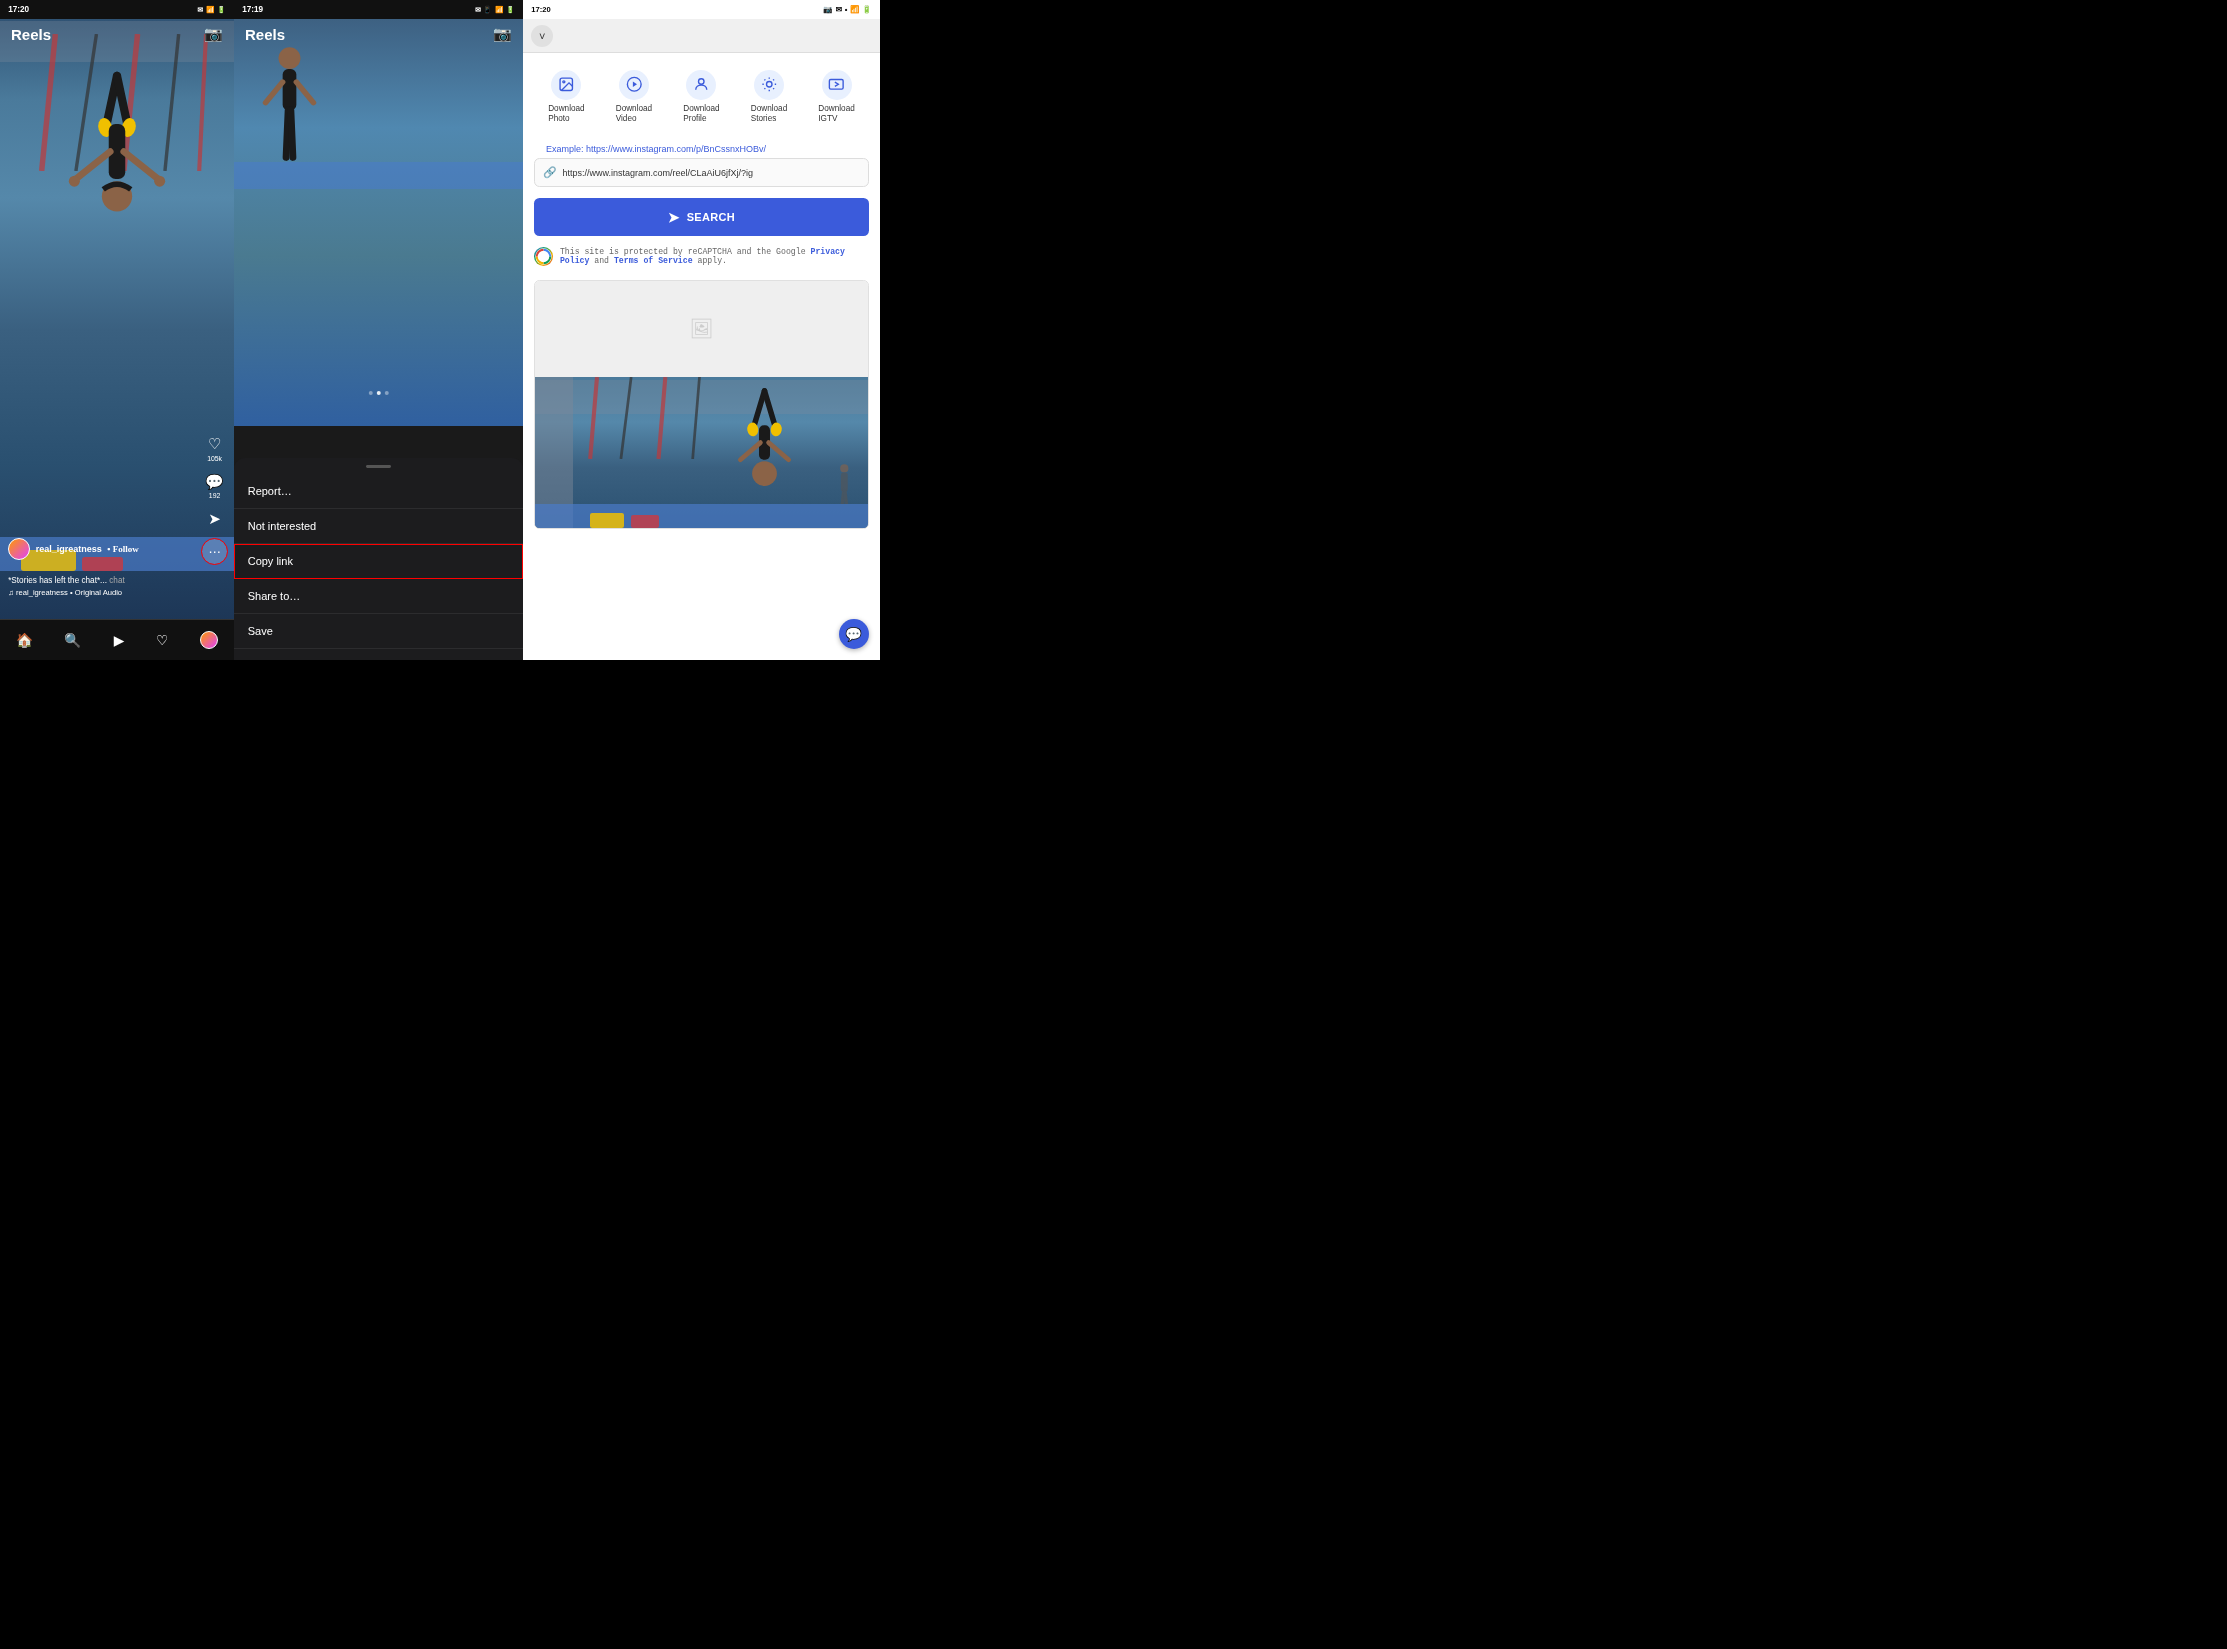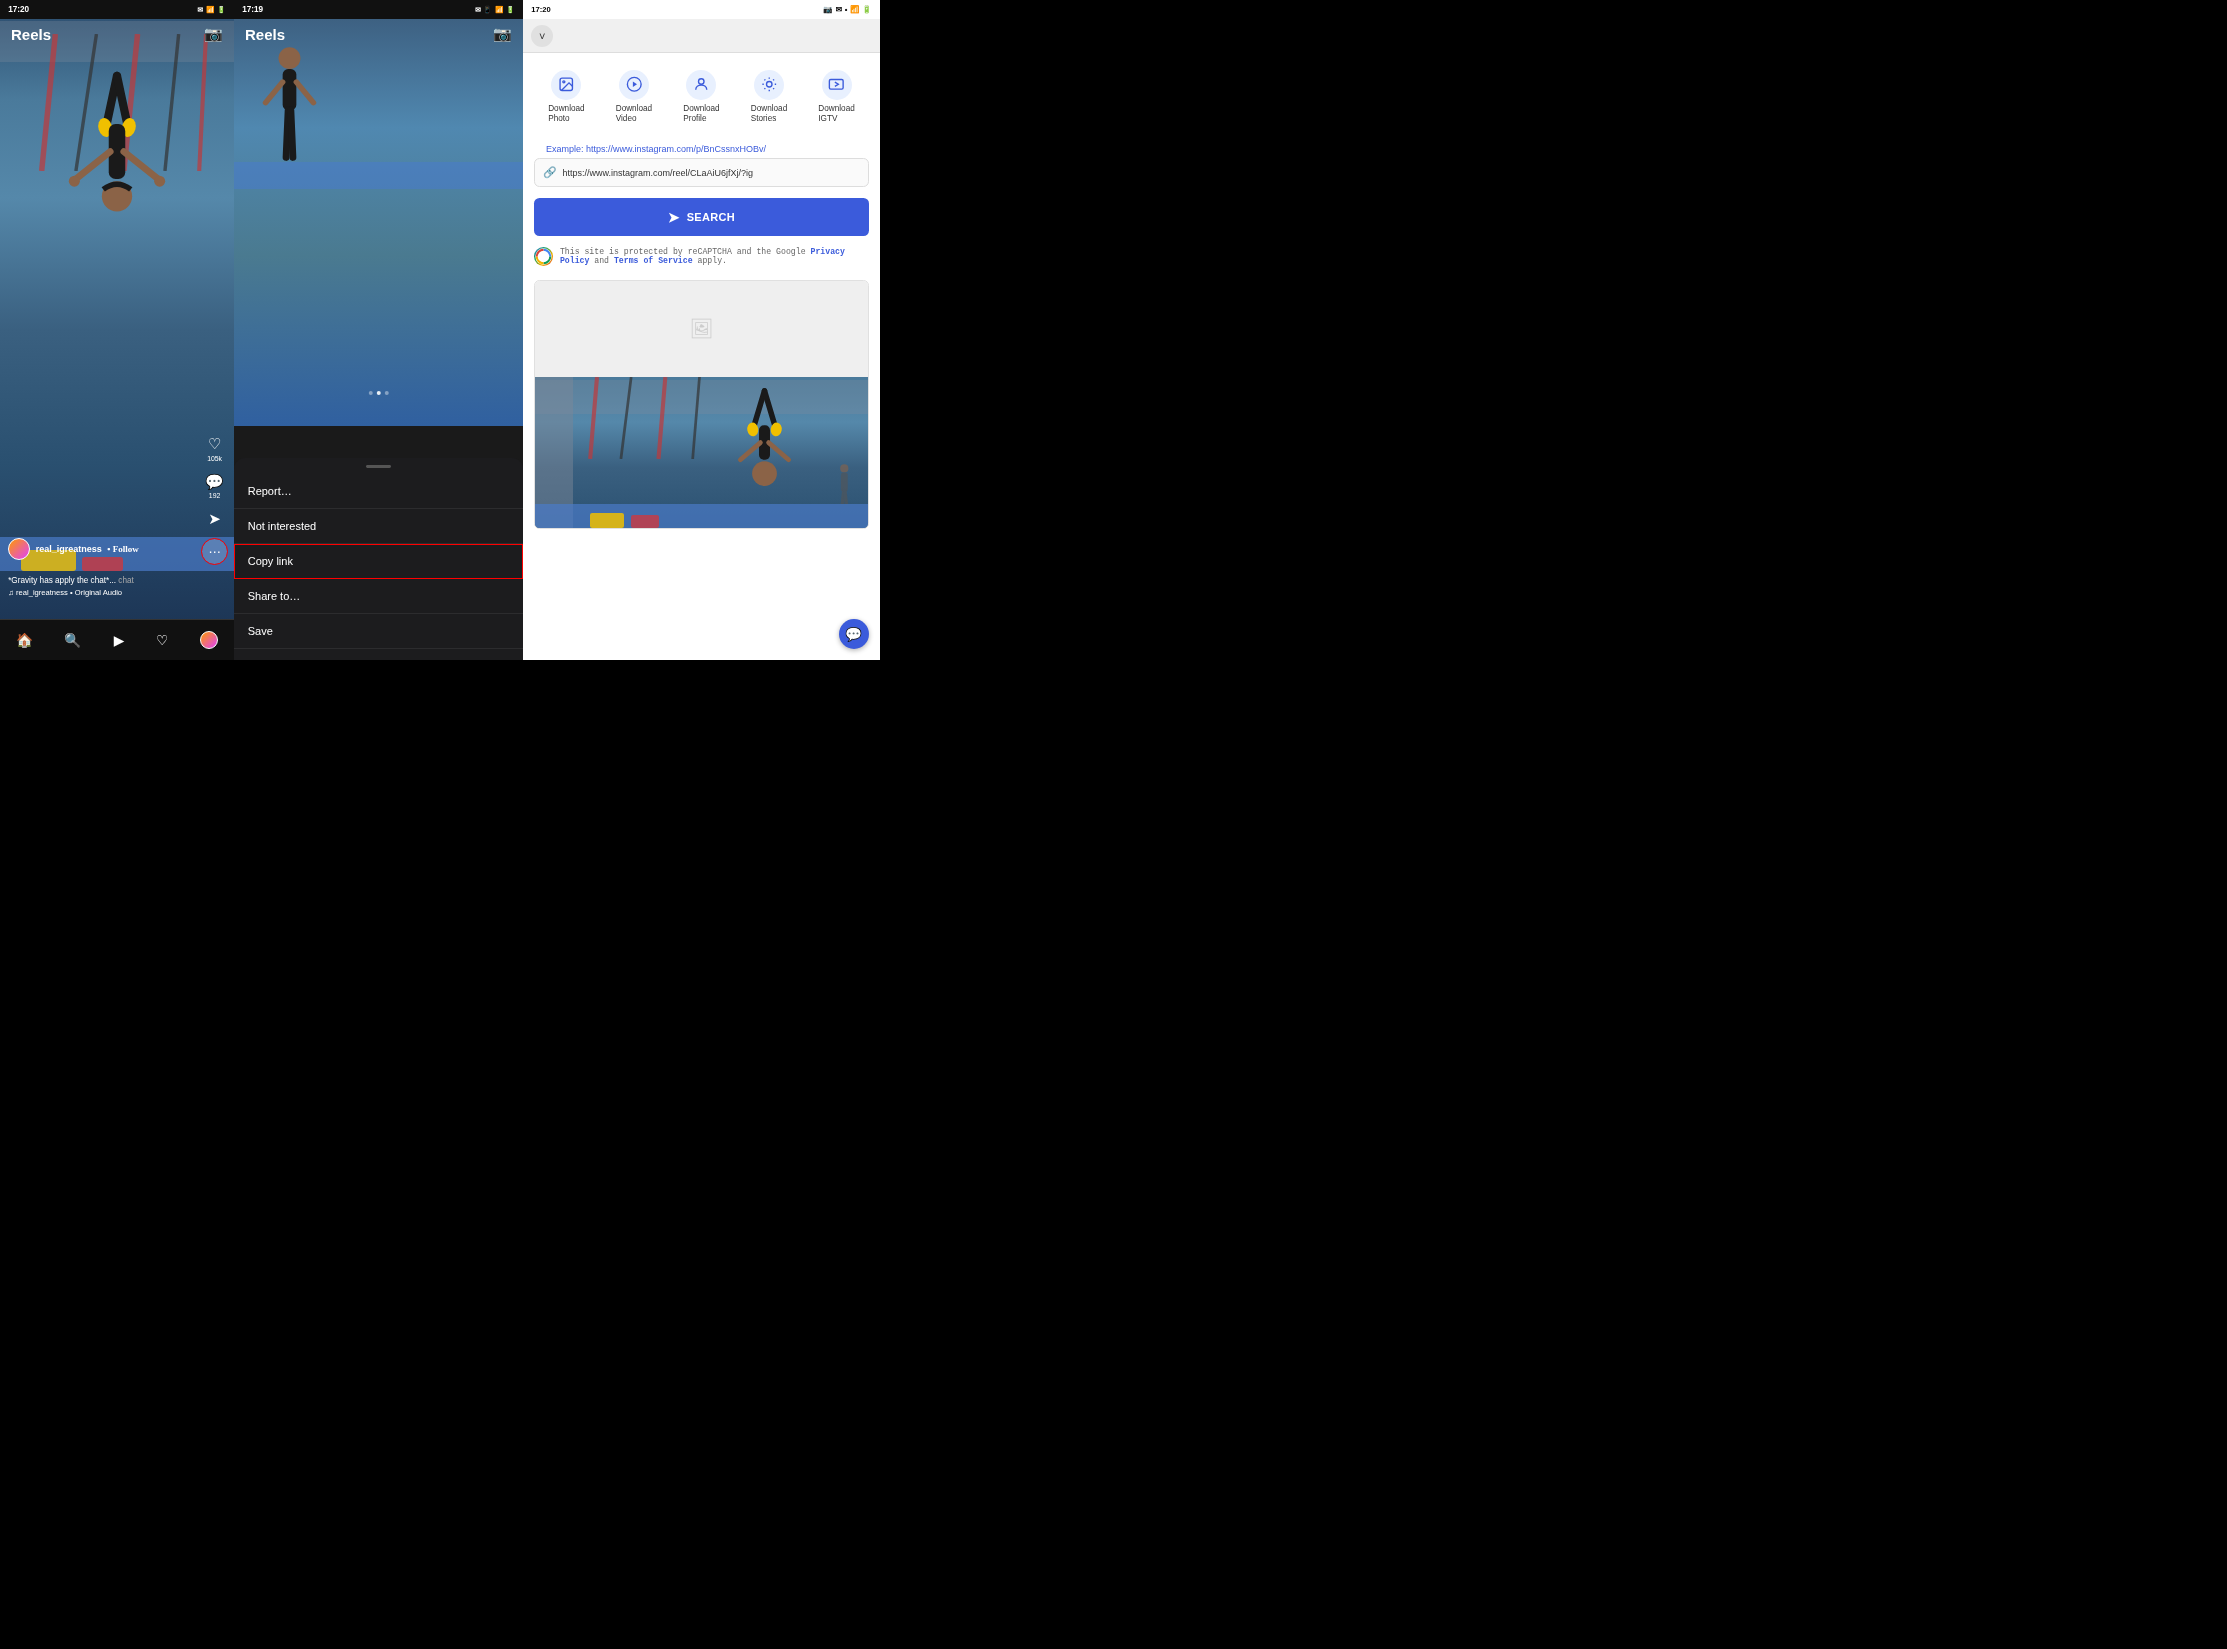--- a/index.html
+++ b/index.html
@@ -545,21 +545,21 @@
     <span class="camera-icon-btn">📷</span>
   </div>
 
   <div class="bottom-overlay">
     <div class="user-row">
       <div class="avatar-circle"></div>
       <span class="username">real_igreatness</span>
       <span class="follow-btn-text">• Follow</span>
     </div>
     <div class="caption">
-      <span>*Gravity has apply the chat*...</span>
+      <span>*Stories has left the chat*...</span>
       <span class="more-text">chat</span>
     </div>
     <div class="audio-row">
       <span>♫ real_igreatness • Original Audio</span>
     </div>
   </div>
 
   <div class="action-buttons">
     <div class="action-btn">
       <span class="action-icon">♡</span>

